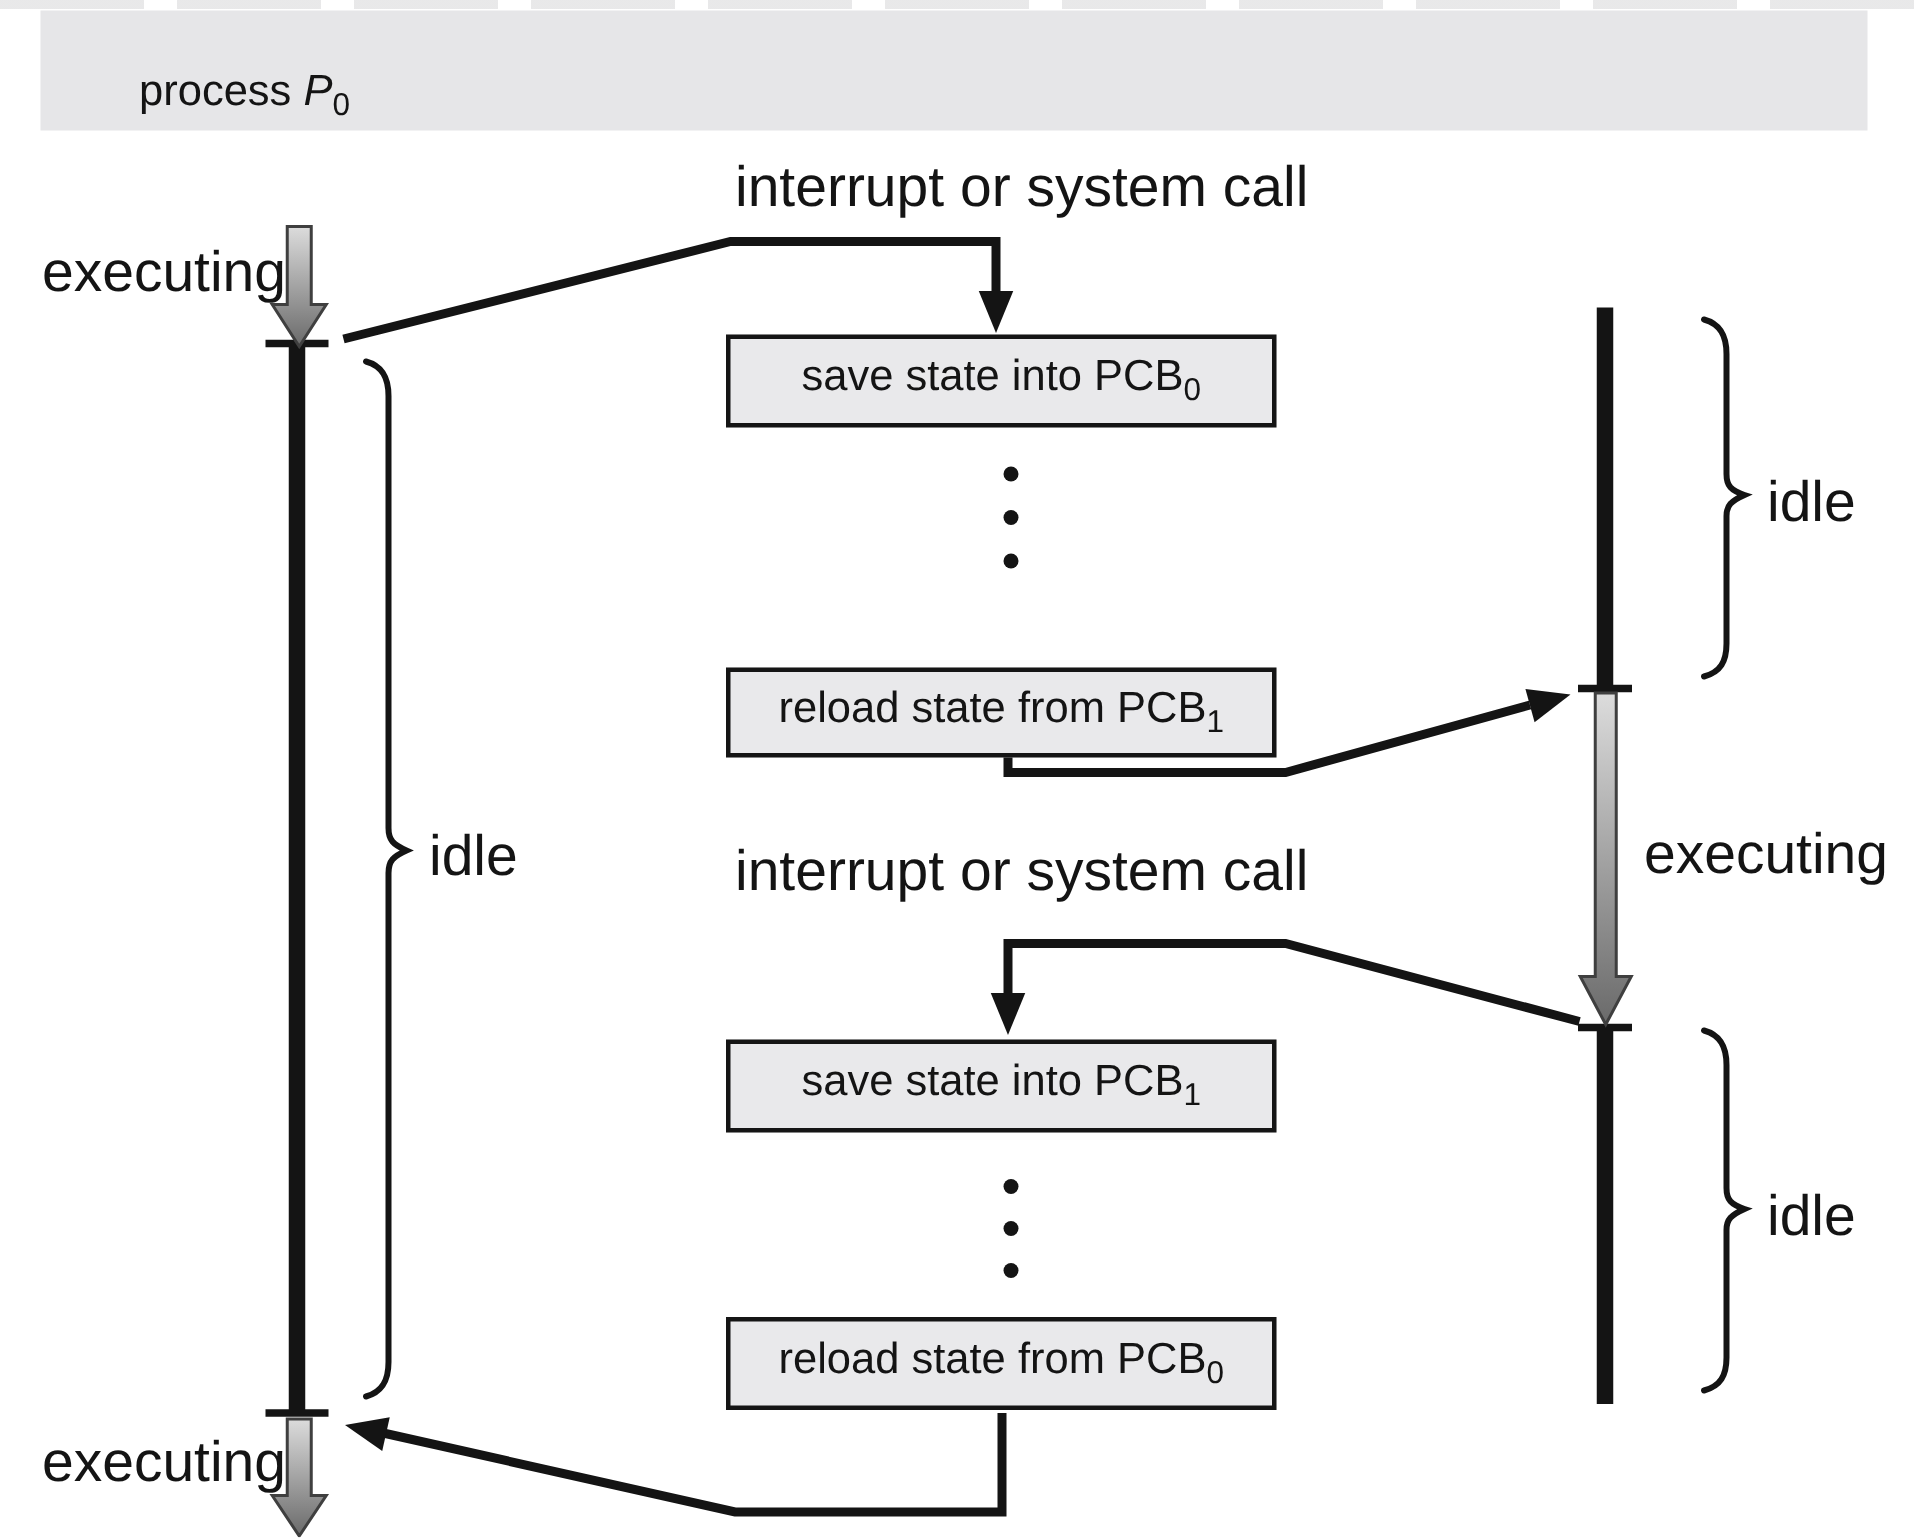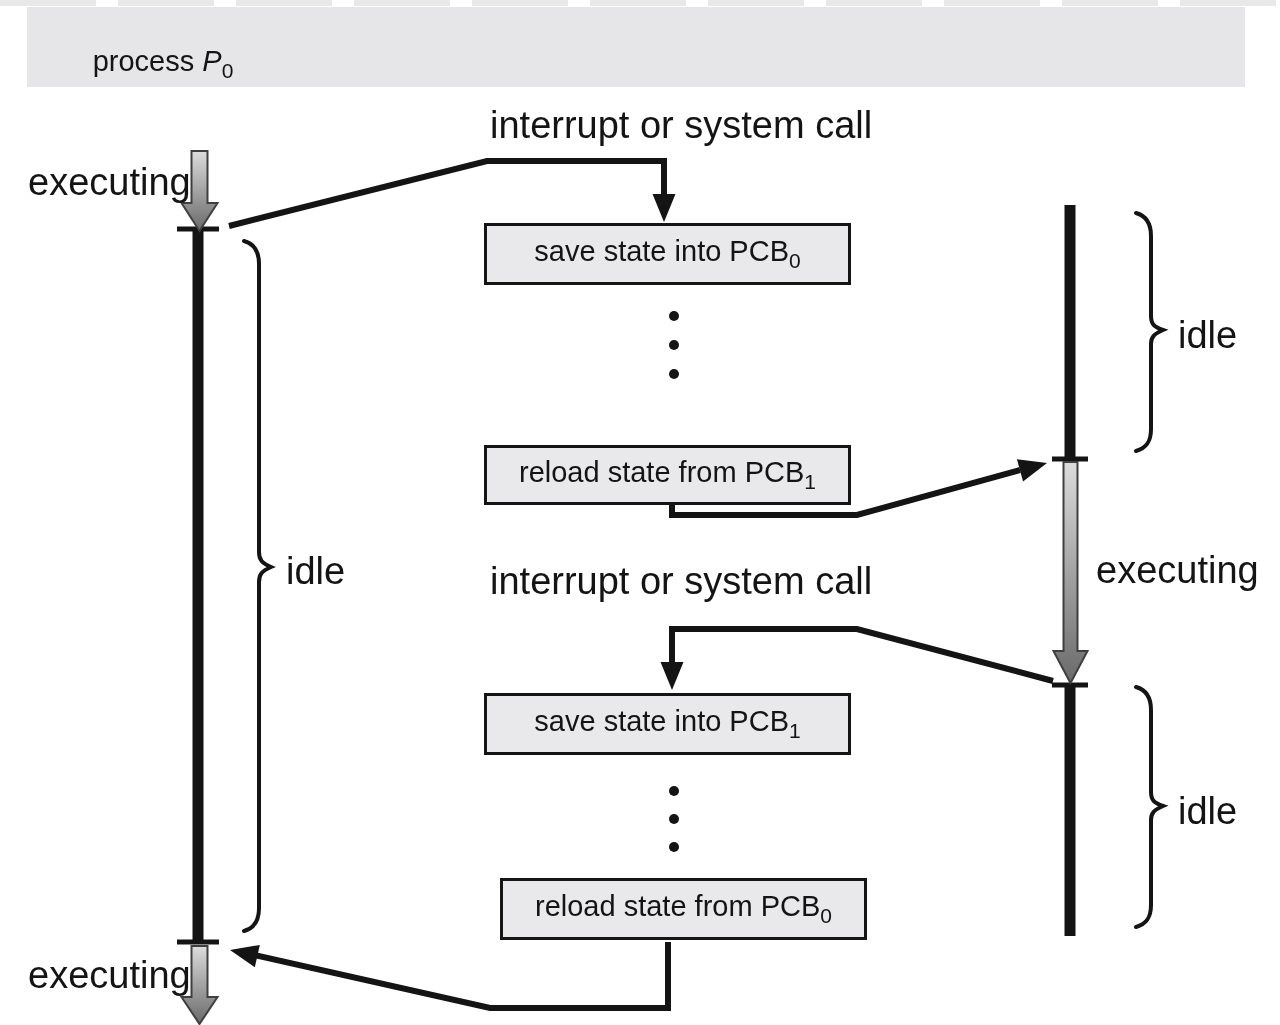--- a/index.html
+++ b/index.html
@@ -91,21 +91,21 @@
 
   <div class="pcb-box" style="top:223px;">
       <span><span>save state into PCB</span><sub>0</sub></span>
     </div>
   <div class="pcb-box" style="top:408px; height:60px;margin-top:37px;">
       <span><span>reload state from PCB</span><sub>1</sub></span>
     </div>
   <div class="pcb-box" style="top:693px;">
       <span><span>save state into PCB</span><sub>1</sub></span>
     </div>
-  <div class="pcb-box" style="top:878px;margin-left:16px;">
+  <div class="pcb-box" style="top:878px;">
       <span><span>reload state from PCB</span><sub>0</sub></span>
     </div>
 
   <div class="lbl center" style="left:490px; top:104px; width:312px;">interrupt or system call</div>
   <div class="lbl center" style="left:490px; top:560px; width:312px;">interrupt or system call</div>
   <div class="lbl center" style="left:28px;  top:161px; width:148px;">executing</div>
   <div class="lbl center" style="left:28px;  top:954px; width:148px;">executing</div>
   <div class="lbl center" style="left:1096px;top:549px; width:148px;">executing</div>
   <div class="lbl" style="left:286px;  top:550px;">idle</div>
   <div class="lbl" style="left:1178px; top:314px;">idle</div>

